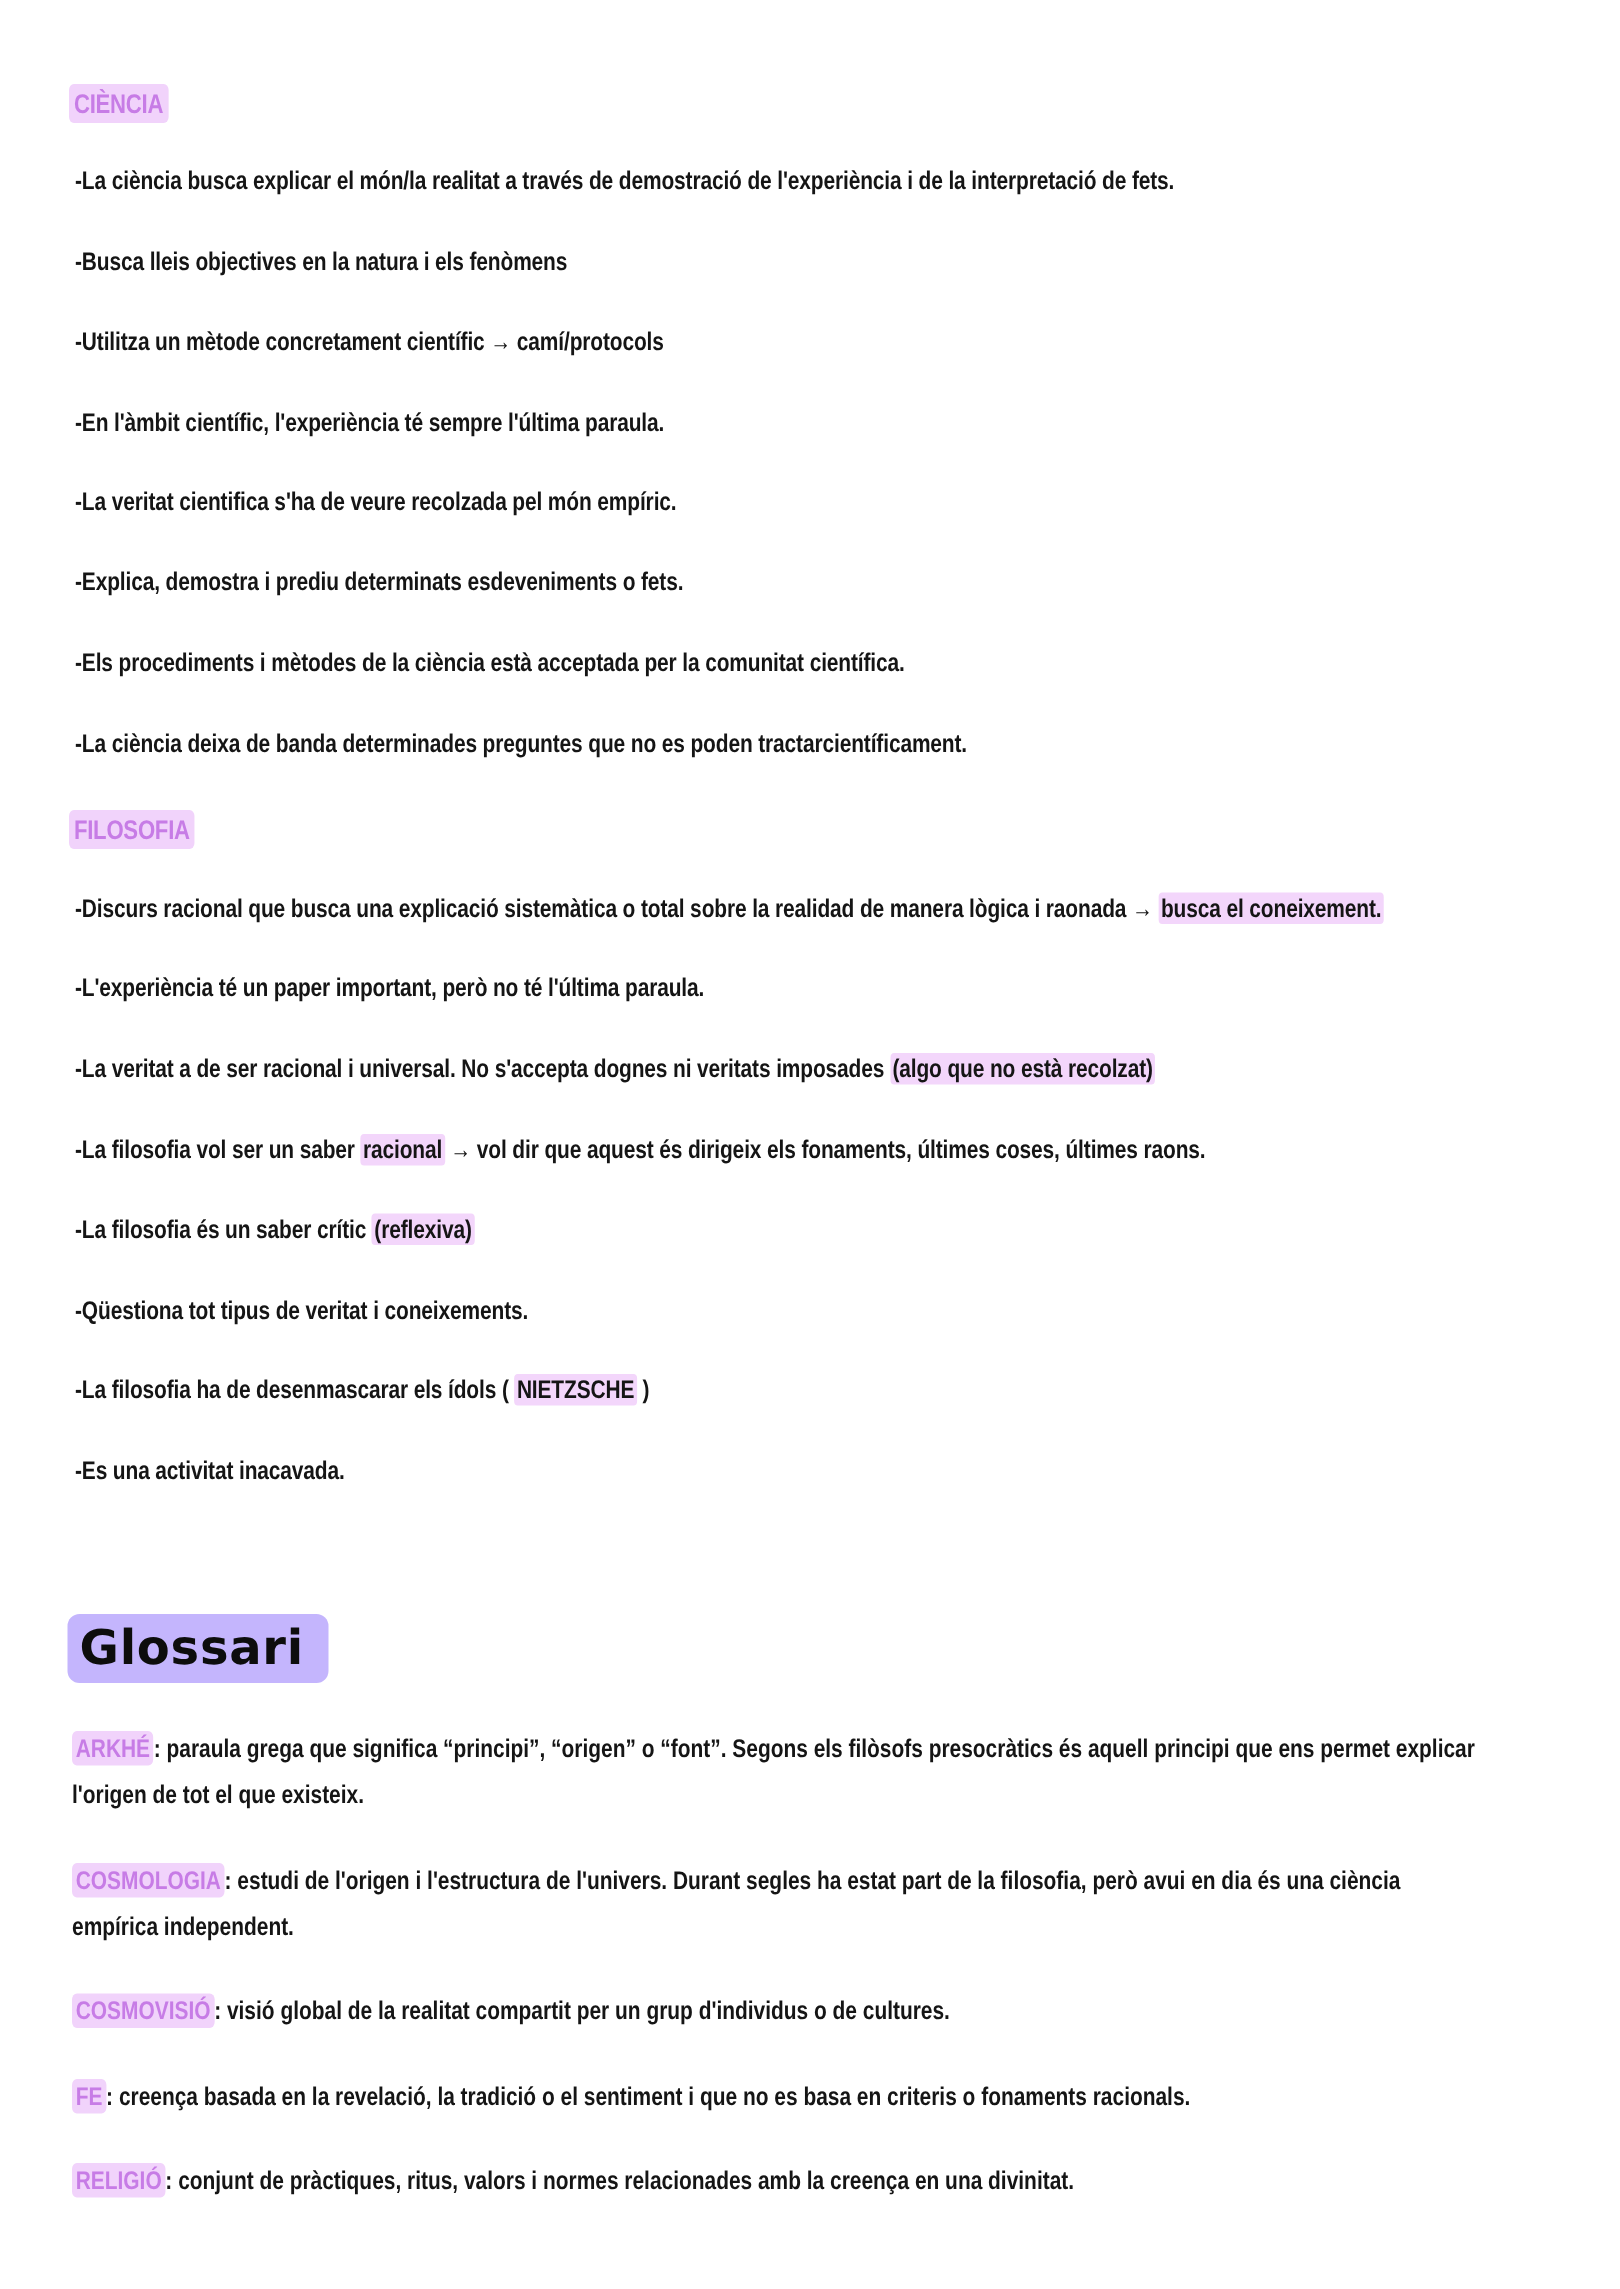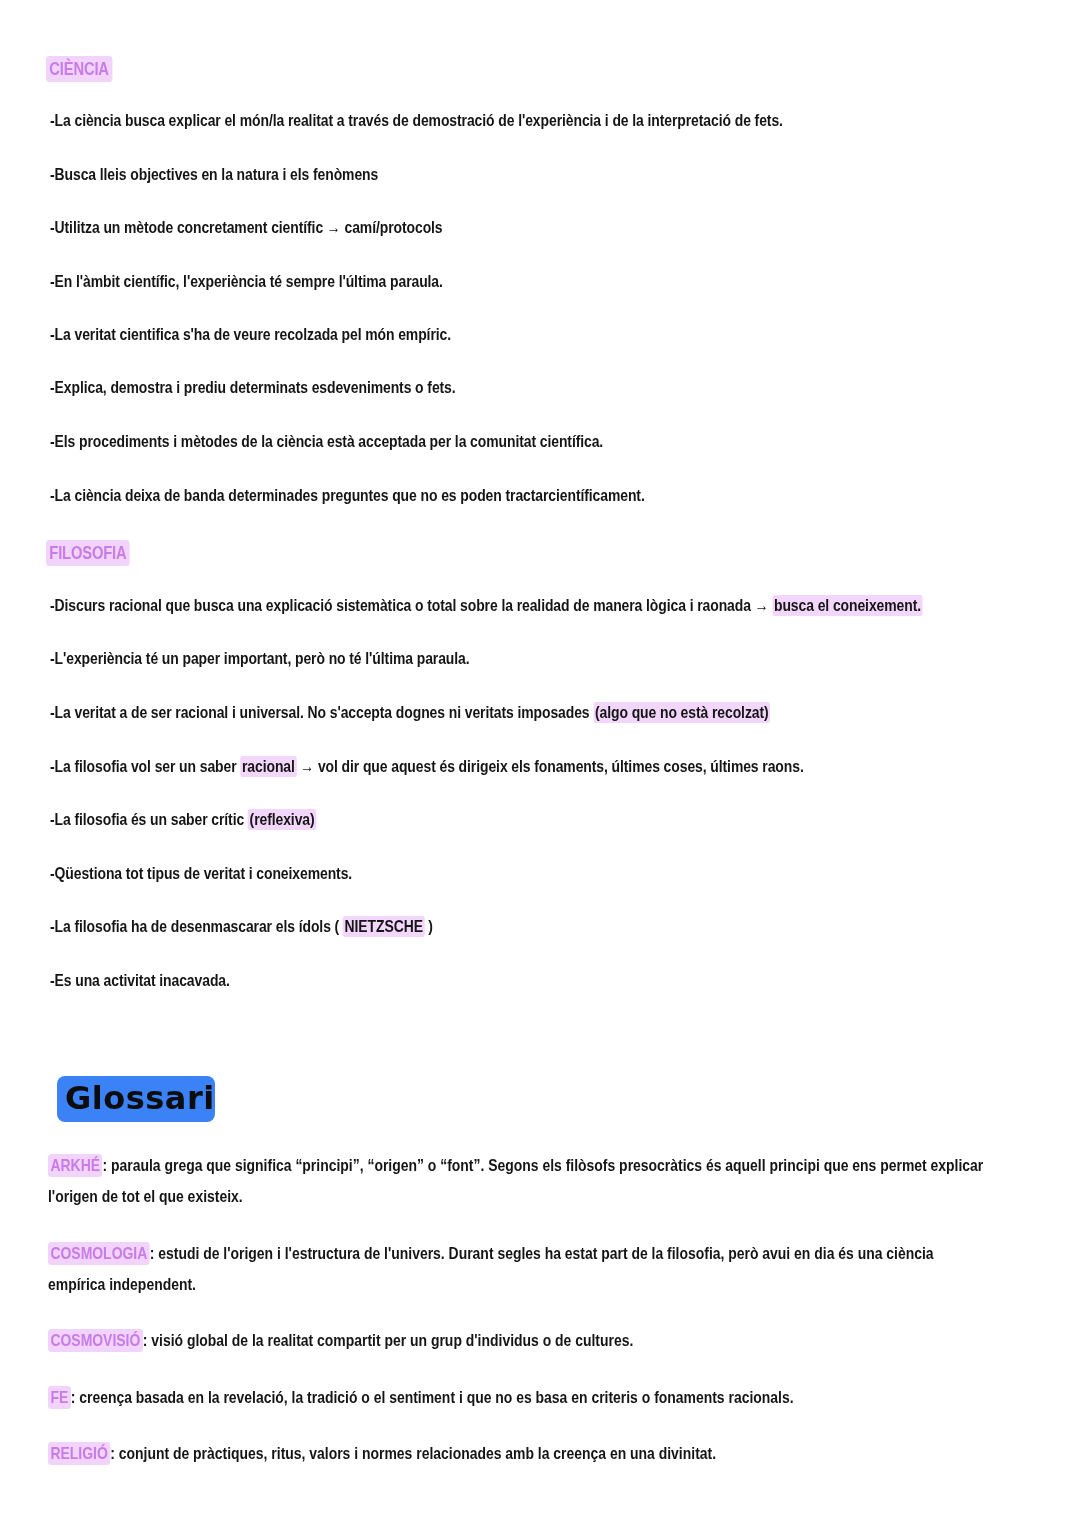--- a/index.html
+++ b/index.html
@@ -21,23 +21,23 @@
     .line {
       position: absolute; left: 50px;
       font-family: "Liberation Sans", sans-serif;
       font-size: 17px; line-height: 22px; font-weight: bold;
       color: #151515; white-space: nowrap;
       transform: scaleX(0.82); transform-origin: left center;
       letter-spacing: -0.1px;
     }
     .hl { background: #f3d6fb; border-radius: 3px; padding: 1px 2px; }
     .glossari {
-      position: absolute; left: 57px; top: 1076px;
-      background: #3b82f6; border-radius: 8px;
-      padding: 2px 0 4px 8px;
+      position: absolute; left: 45px; top: 1076px;
+      background: #c4b5fd; border-radius: 8px;
+      padding: 2px 16px 4px 8px;
       font-family: "DejaVu Sans", sans-serif; font-weight: bold;
       font-size: 32px; line-height: 40px; color: #0d0d0d;
       letter-spacing: 0.5px;
     }
     .def {
       position: absolute; left: 48px; width: 1170px;
       font-family: "Liberation Sans", sans-serif;
       font-size: 17px; line-height: 31px; font-weight: bold;
       color: #151515;
       transform: scaleX(0.82); transform-origin: left top;

